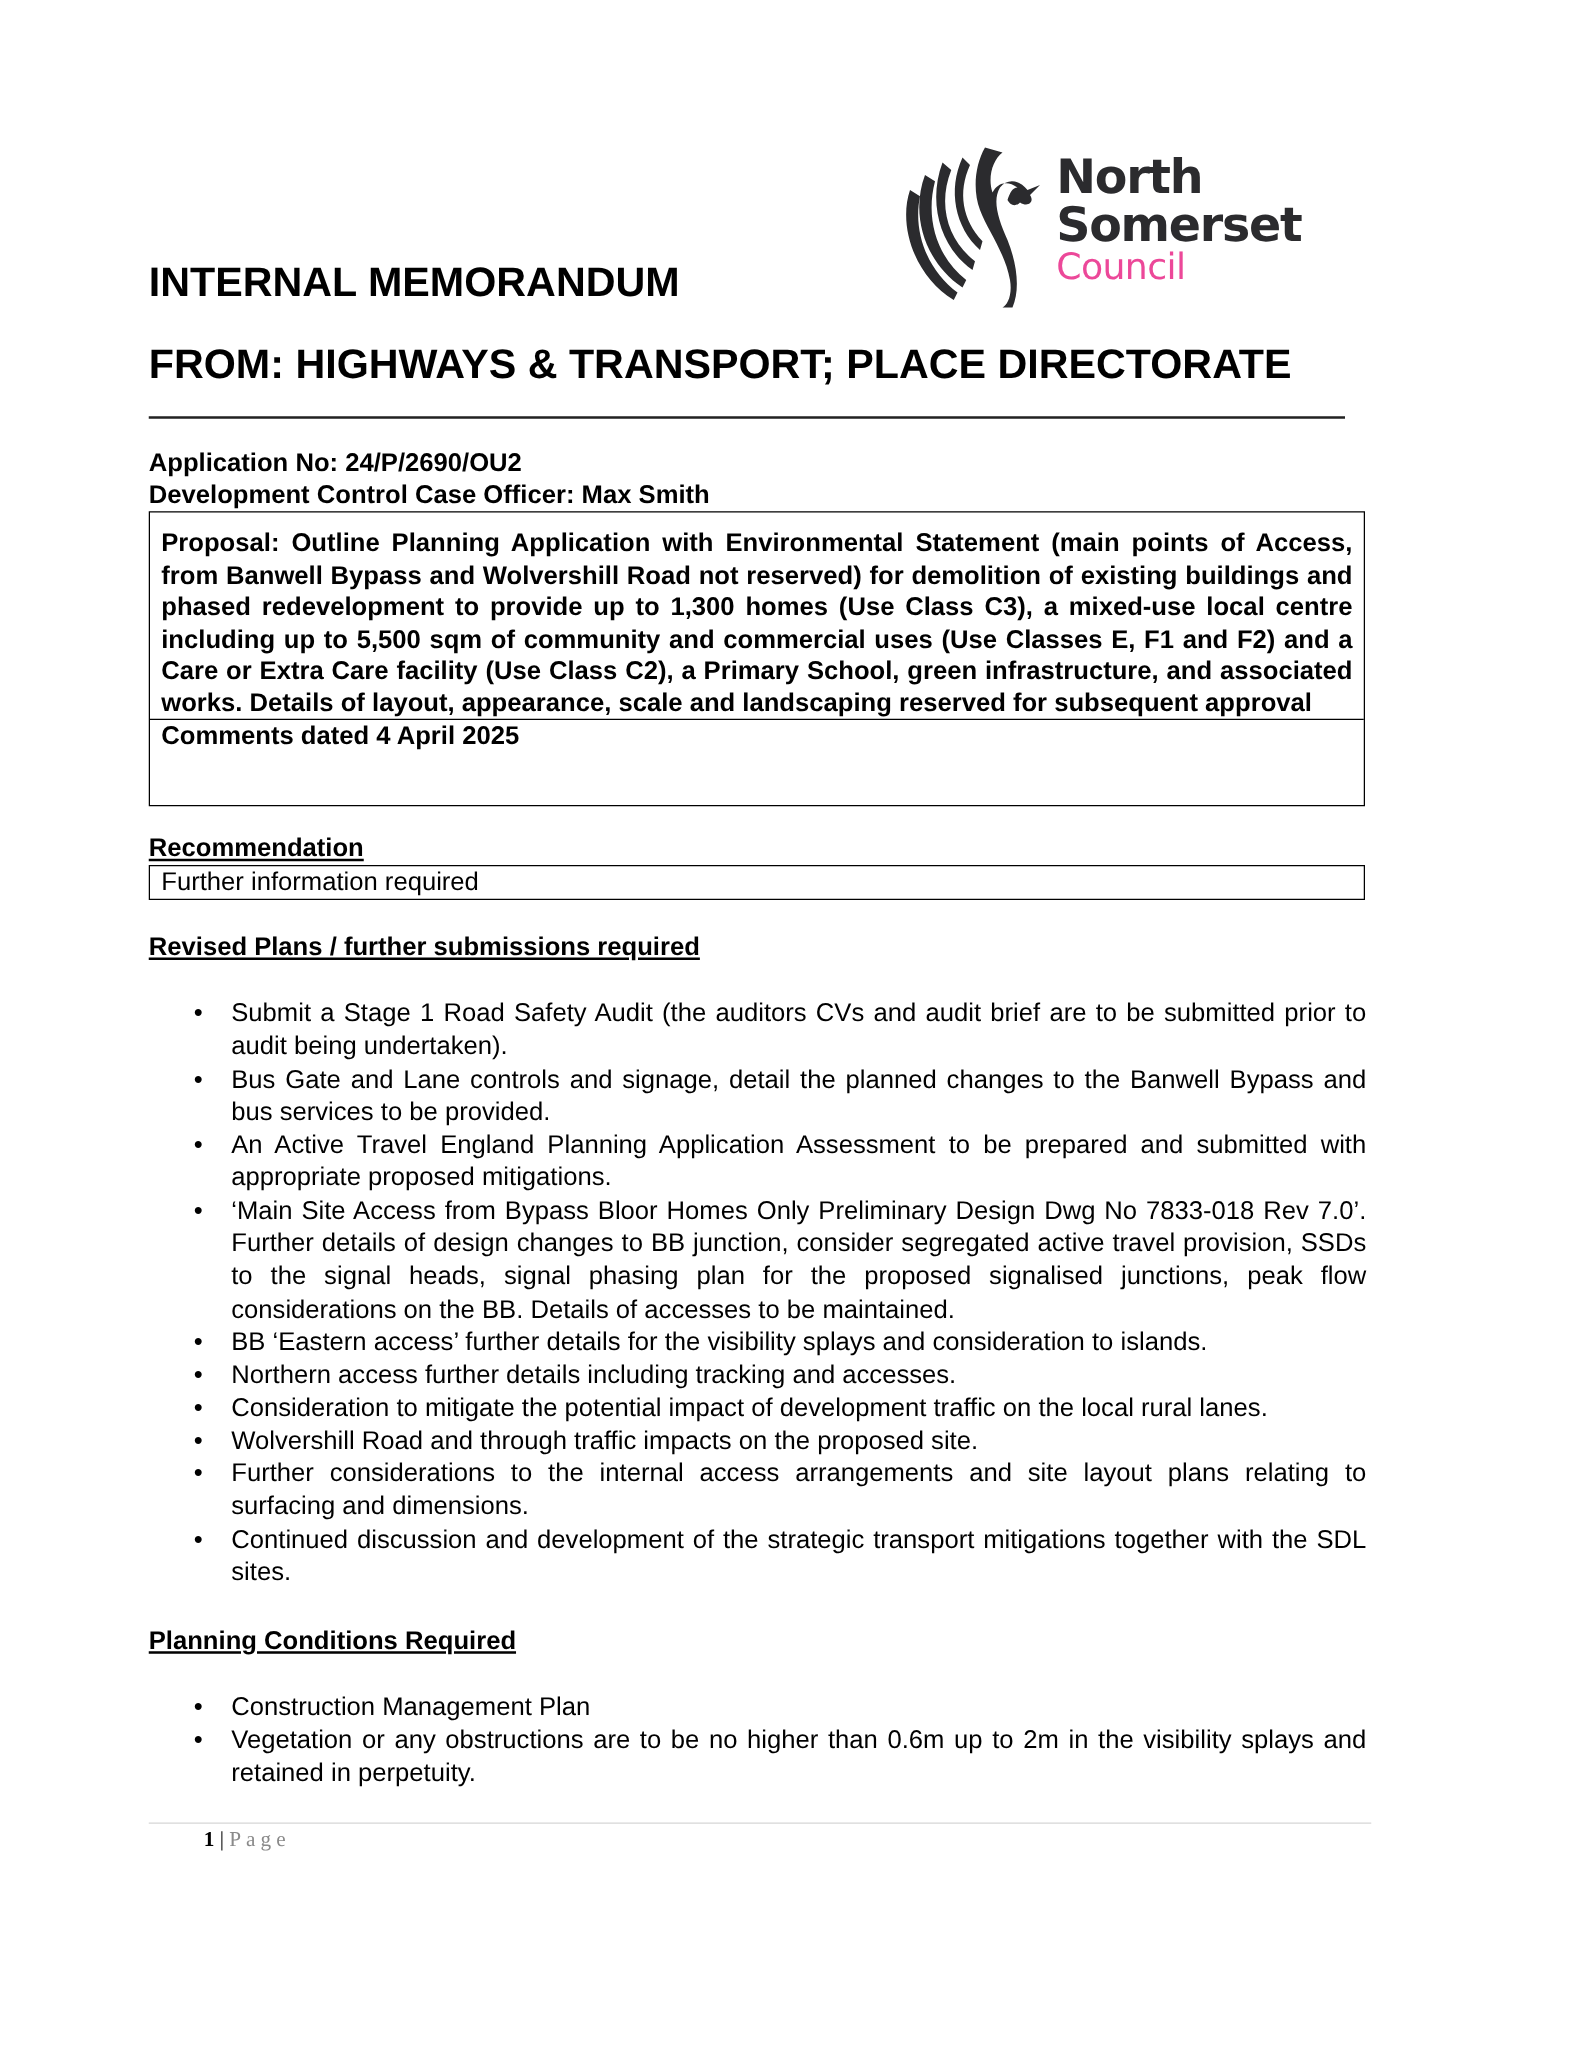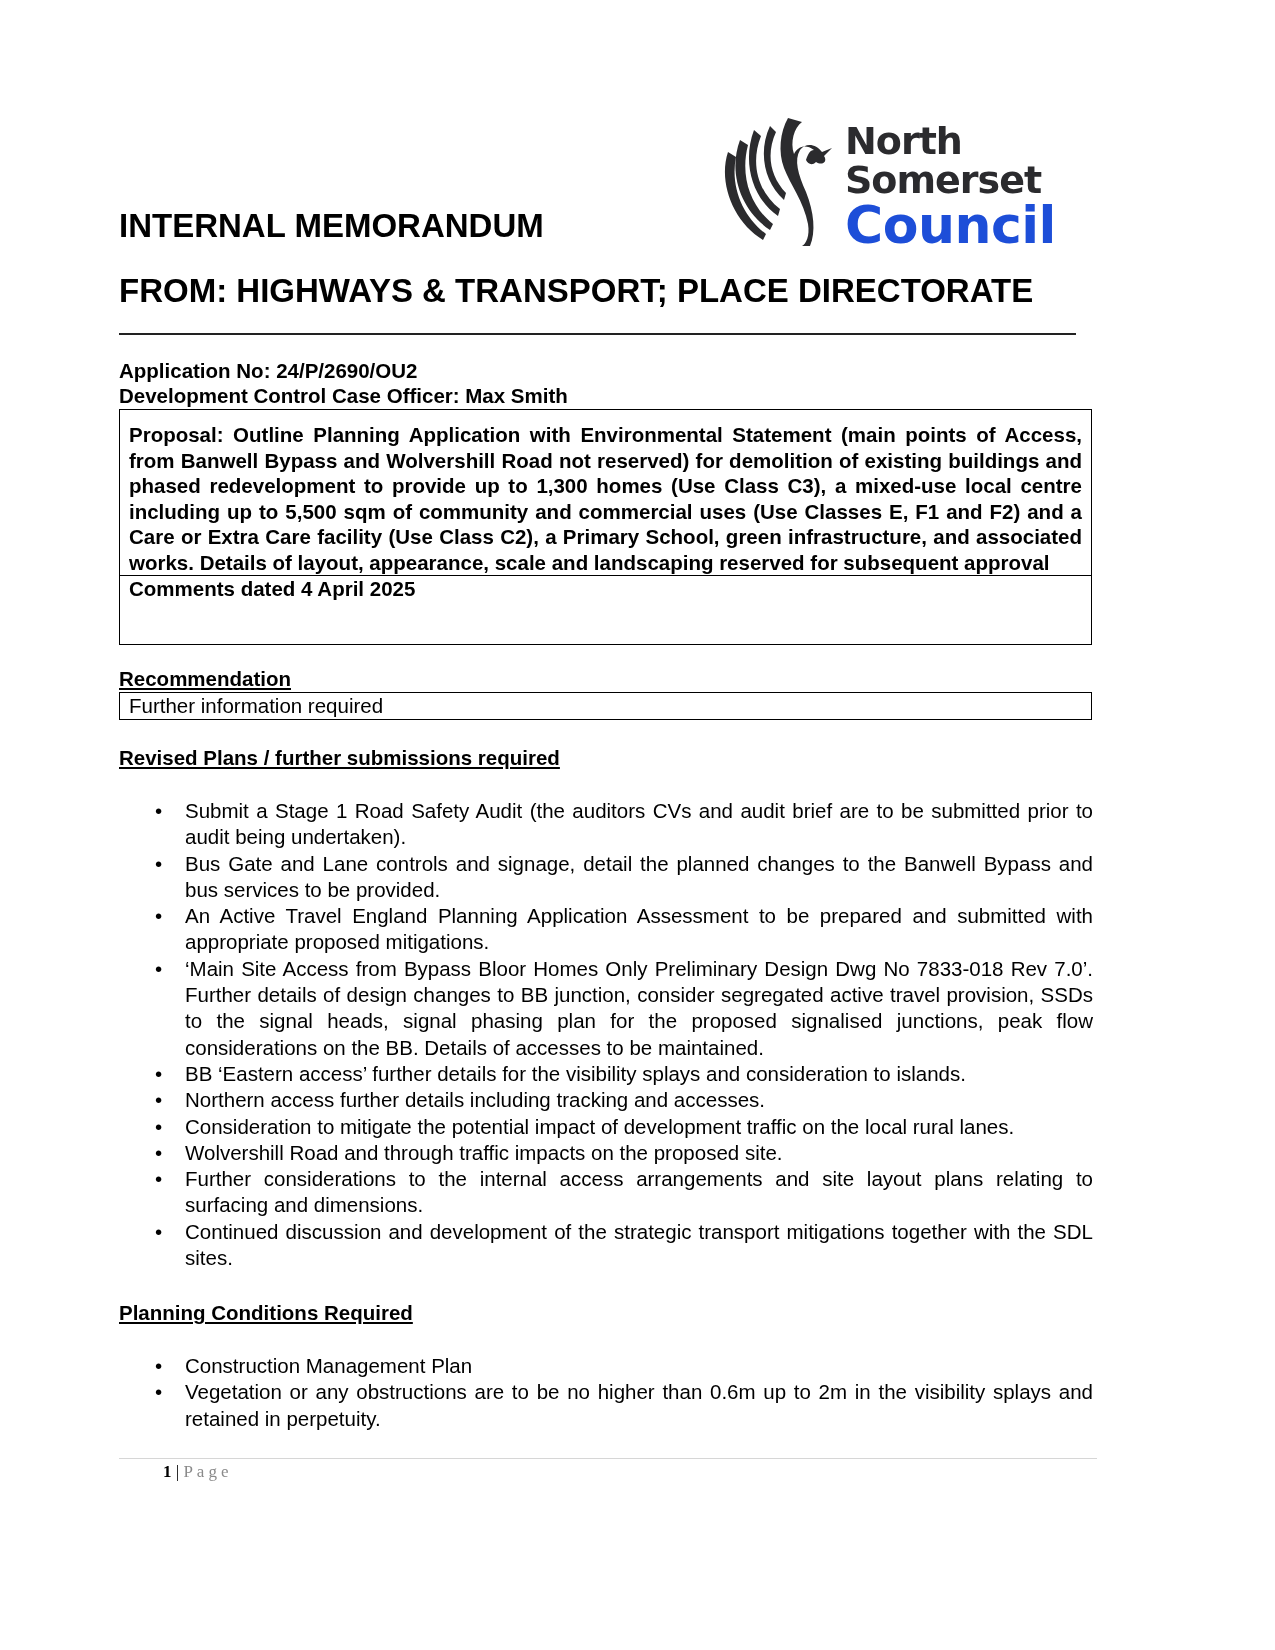--- a/index.html
+++ b/index.html
@@ -5,21 +5,21 @@
   html, body { margin: 0; padding: 0; background: #ffffff; }
   body { width: 1275px; height: 1650px; position: relative; overflow: hidden;
          font-family: "Liberation Sans", sans-serif; color: #000; }
   .page { position: absolute; left: 0; top: 0; width: 1275px; height: 1650px; }
 
   .logo { position: absolute; left: 718px; top: 112px; width: 330px; height: 135px; }
   .logo svg { position: absolute; left: 0; top: 0; }
   .logo-text { position: absolute; left: 127px; top: 10px; color: #2b2b2e; line-height: 1; }
   .logo-north, .logo-somerset { font-family: "DejaVu Sans", sans-serif; font-weight: bold; font-size: 38px; letter-spacing: -1px; display: block; }
   .logo-somerset { margin-top: 1px; }
-  .logo-council { font-family: "DejaVu Sans", sans-serif; font-weight: bold; font-size: 52px; letter-spacing: -0.5px; display: block; margin-top: 0px; color: #1d4ed8; }
+  .logo-council { font-family: "DejaVu Sans", sans-serif; font-weight: normal; font-size: 29px; letter-spacing: -0.5px; display: block; margin-top: 0px; color: #ec4899; }
 
   .h1 { position: absolute; left: 119px; font-weight: bold; font-size: 33px; letter-spacing: 0px; white-space: nowrap; }
   .memo-title { top: 207px; }
   .from-title { top: 272px; }
   .rule { position: absolute; left: 119px; top: 333px; width: 957px; height: 0; border-top: 2px solid #222; }
 
   .meta { position: absolute; left: 119px; font-weight: bold; font-size: 20.5px; white-space: nowrap; }
   .app-no { top: 359px; }
   .officer { top: 384px; }
 

